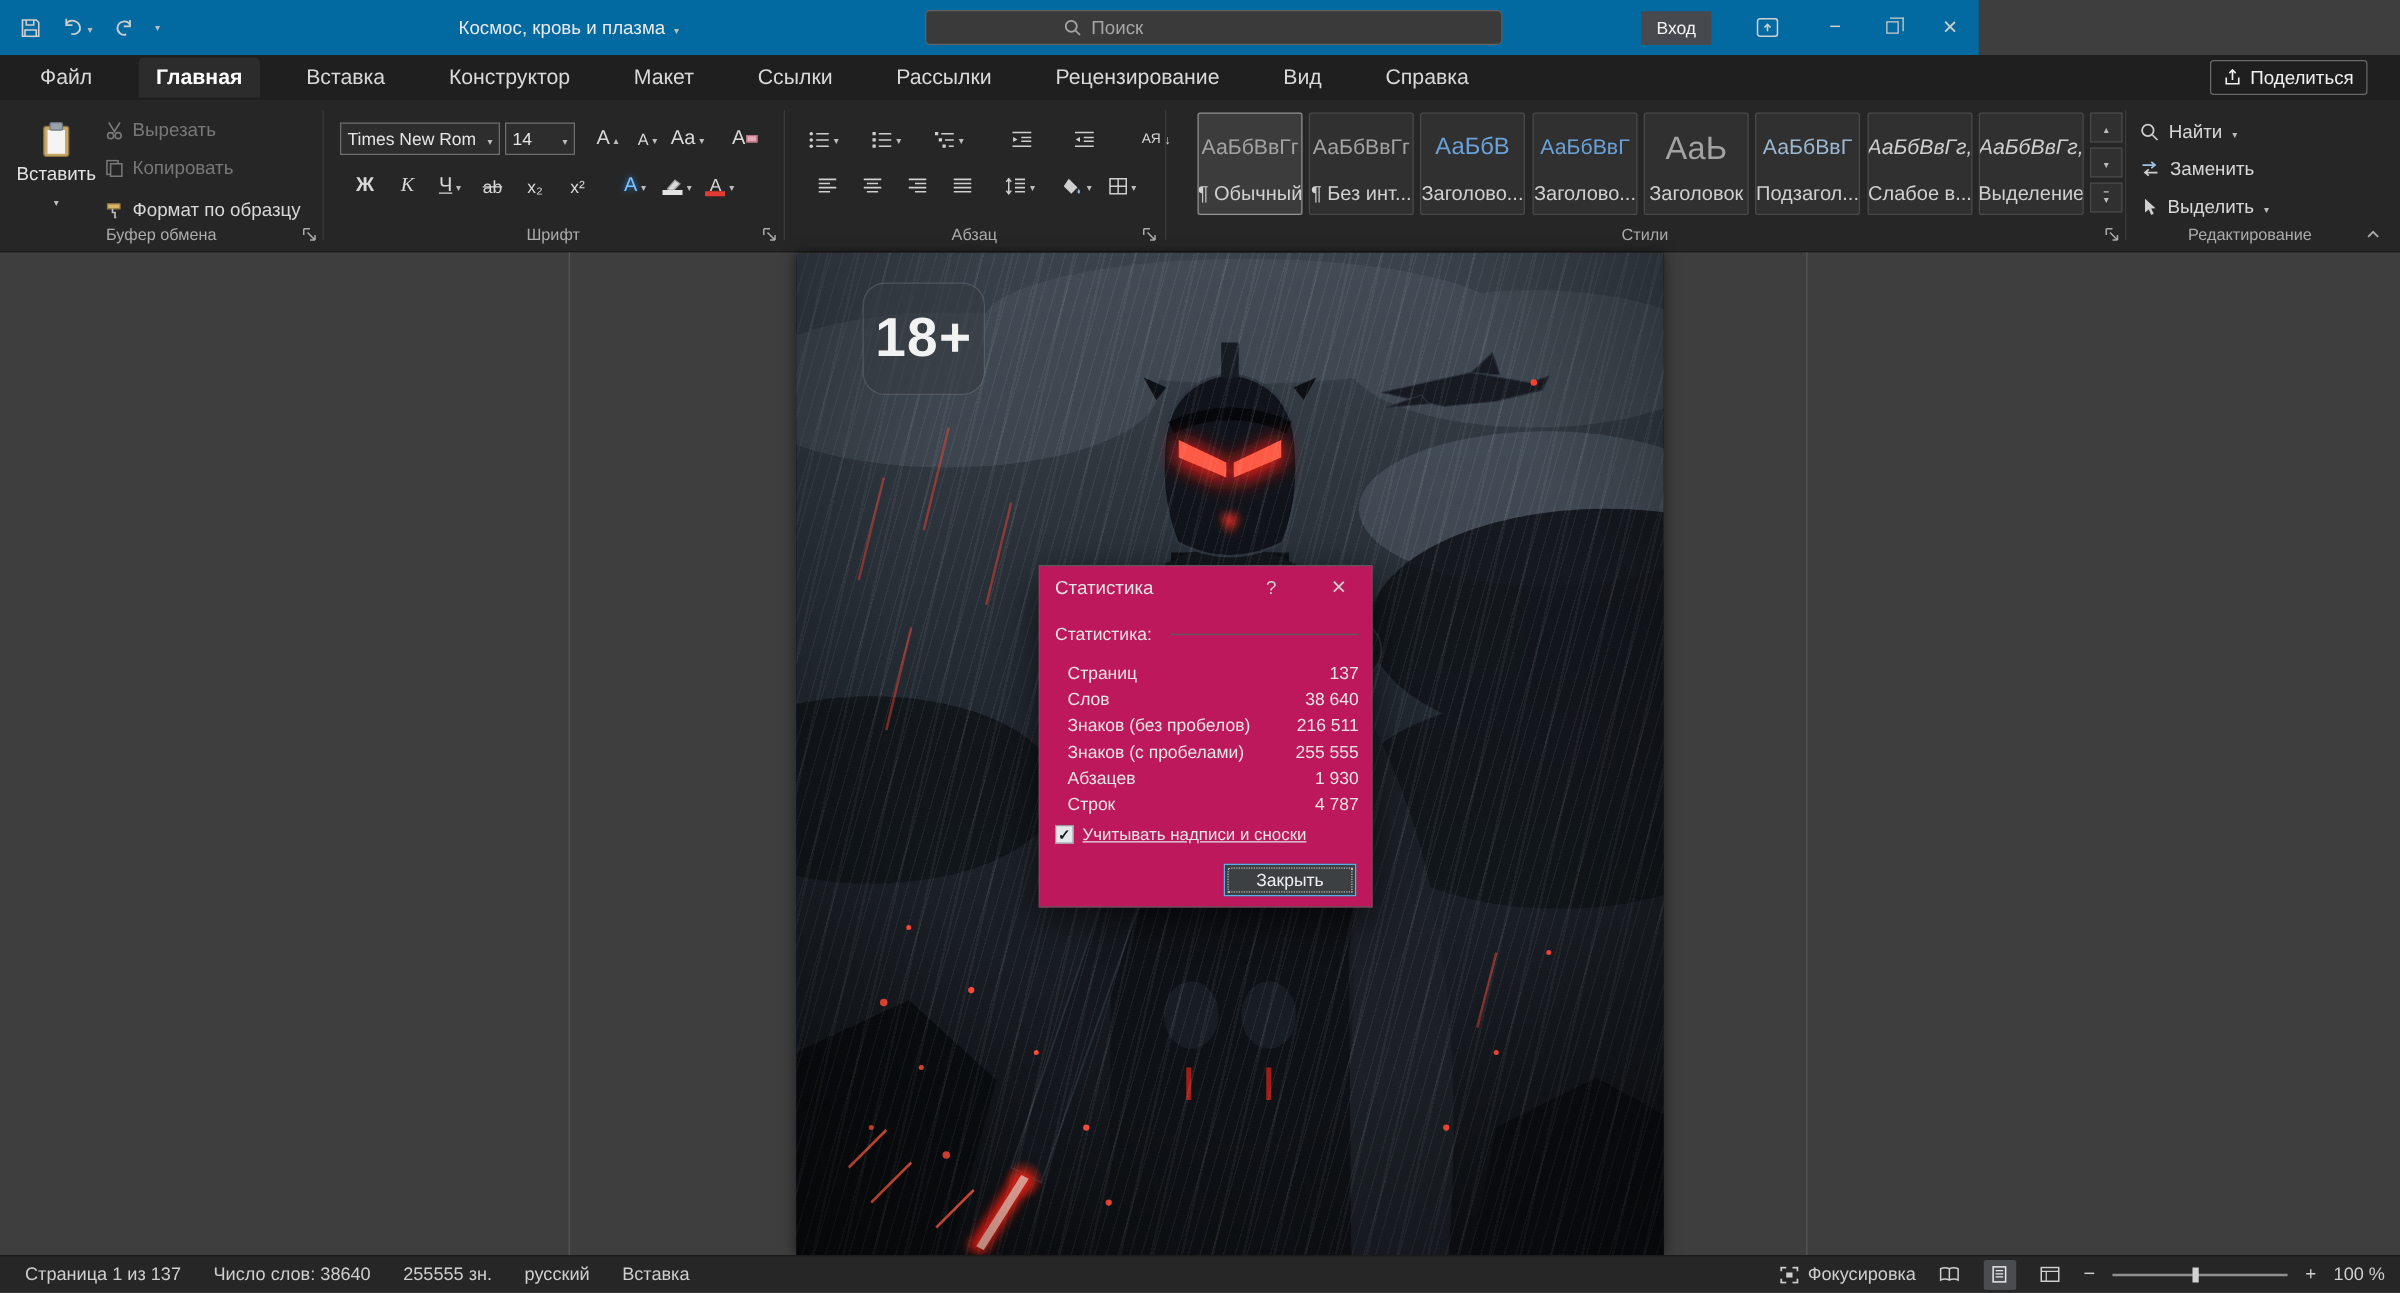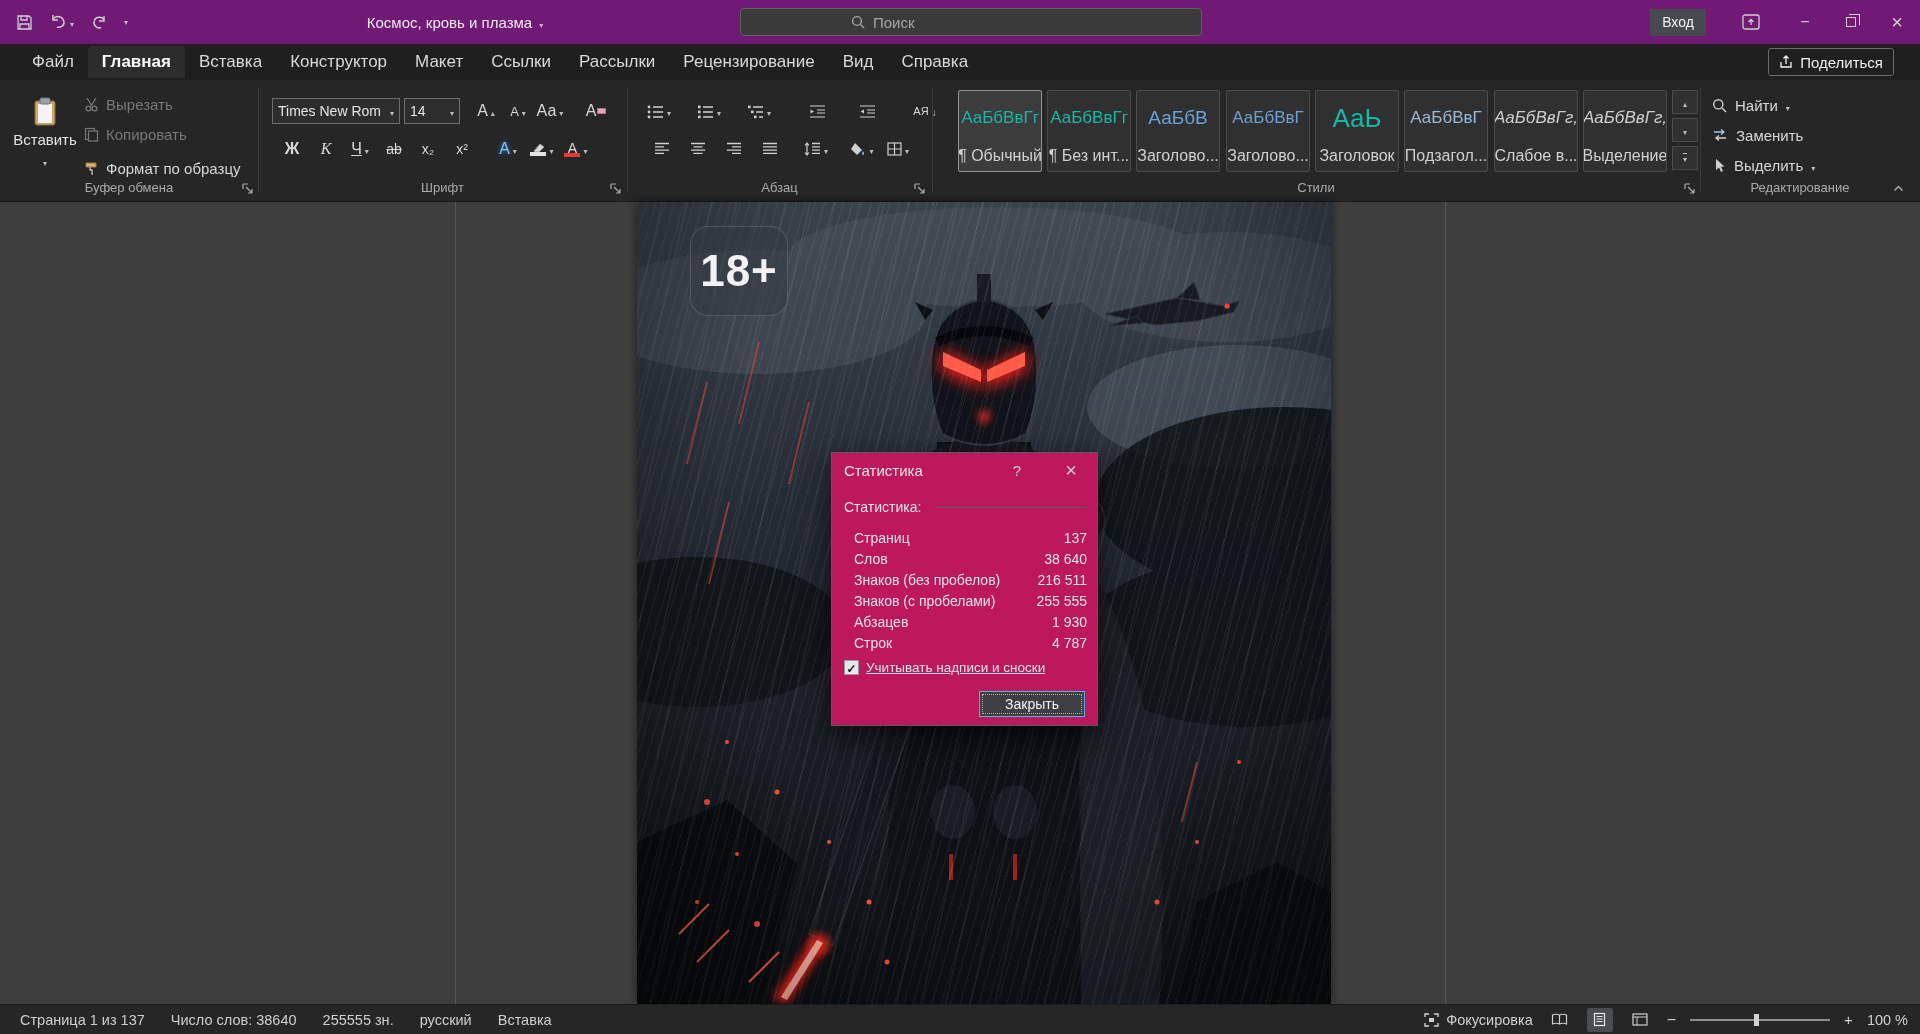--- a/index.html
+++ b/index.html
@@ -12,34 +12,34 @@
   .g-chevup::before{ content:"▴"; font-size:8px; color:#bdbdbd; }
   .g-more{ display:flex; flex-direction:column; align-items:center; }
   .g-more::before{ content:"▾"; font-size:8px; color:#bdbdbd; border-top:1.5px solid #bdbdbd; padding-top:1px; }
   .g-close-x::before{ content:"×"; font-size:20px; color:#cfcfcf; }
   .g-minus::before{ content:"−"; font-size:16px; color:#cfcfcf; }
   .g-plus::before{ content:"+"; font-size:15px; color:#cfcfcf; }
   .g-check::before{ content:"✓"; font-size:12px; color:#16181b; font-weight:bold; }
   .g-down::before{ content:"↓"; font-size:10px; color:#cfcfcf; }
 
   
-  .titlebar{ position:absolute; left:0; top:0; width:1920px; height:44px; background:#701a75; display:flex; align-items:center; }
+  .titlebar{ position:absolute; left:0; top:0; width:1583px; height:44px; background:#0369a1; display:flex; align-items:center; }
   .qa{ display:flex; align-items:center; gap:16px; padding-left:16px; }
   .qa .ic{ display:flex; align-items:center; gap:3px; }
   .doc-title{ position:absolute; left:290px; top:0; width:330px; height:44px; display:flex; align-items:center; justify-content:center; gap:7px; font-size:15px; color:#eaeaea; }
   .searchbox{ position:absolute; left:740px; top:8px; width:462px; height:28px; background:#3a3a3a; border:1px solid #616161; border-radius:4px; display:flex; align-items:center; gap:8px; padding-left:110px; color:#a6a6a6; font-size:15px; }
   .tb-right{ position:absolute; right:0; top:0; height:44px; display:flex; align-items:center; }
   .signin{ width:56px; height:27px; background:#464a4e; color:#f2f2f2; font-size:14px; display:flex; align-items:center; justify-content:center; margin-right:28px; }
   .ribbonopts{ width:34px; height:44px; display:flex; align-items:center; justify-content:center; margin-right:14px; }
   .wbtn{ width:46px; height:44px; display:flex; align-items:center; justify-content:center; }
   .icon-restore{ width:10px; height:10px; border:1.2px solid #cfcfcf; position:relative; }
   .icon-restore::after{ content:""; position:absolute; left:2px; top:-4.5px; width:10px; height:10px; border-top:1.2px solid #cfcfcf; border-right:1.2px solid #cfcfcf; }
 
   
-  .tabrow{ position:absolute; left:0; top:44px; width:1920px; height:36px; background:#1f1f1f; display:flex; align-items:center; gap:0; padding-left:18px; }
+  .tabrow{ position:absolute; left:0; top:44px; width:1920px; height:36px; background:#1f1f1f; display:flex; align-items:center; gap:23px; padding-left:18px; }
   .tab{ font-size:17px; color:#d9d9d9; padding:6px 14px; border-radius:4px 4px 0 0; }
   .tab.sel{ color:#ffffff; font-weight:700; background:#2c2c2c; }
   .share{ position:absolute; right:26px; top:4px; height:28px; display:flex; align-items:center; gap:7px; color:#f0f0f0; font-size:15px; border:1px solid #6a6a6a; border-radius:3px; padding:0 10px; }
 
   
   .ribbon{ position:absolute; left:0; top:80px; width:1920px; height:122px; background:#262626; border-bottom:1px solid #191919; }
   .gsep{ position:absolute; top:8px; width:1px; height:104px; background:#3a3a3a; }
   .glabel{ position:absolute; top:100px; height:20px; font-size:13px; color:#ababab; text-align:center; }
   .launcher{ position:absolute; width:14px; height:14px; top:101px; }
   .rrow{ position:absolute; display:flex; align-items:center; }
@@ -49,21 +49,21 @@
   .disabled, .disabled .ltr{ color:#787878 !important; }
   .smallbtn{ position:absolute; display:flex; align-items:center; gap:7px; font-size:15px; color:#d8d8d8; }
   .paste{ position:absolute; left:16px; top:8px; width:58px; height:90px; display:flex; flex-direction:column; align-items:center; justify-content:center; gap:4px; border-radius:4px; font-size:15px; color:#e3e3e3; }
   .redbar{ display:block; width:16px; height:4px; background:#e03c31; margin-top:-2px; }
   .graybar{ display:block; width:16px; height:4px; background:#e3e3e3; margin-top:-2px; }
   .fx{ color:#7ec3ff; text-shadow:0 0 5px #2f8fe8; }
   .eraser{ display:inline-block; width:9px; height:6px; background:#e8a7b8; border:1px solid #b27083; margin-left:-2px; }
 
   .tile{ position:absolute; top:10px; width:84px; height:82px; background:#303030; border:1px solid #4a4a4a; border-radius:2px; }
   .tile.sel{ background:#3c3c3c; border-color:#949494; }
-  .tile .sample{ height:54px; display:flex; align-items:center; justify-content:center; font-size:17px; color:#14b8a6; white-space:nowrap; overflow:hidden; }
+  .tile .sample{ height:54px; display:flex; align-items:center; justify-content:center; font-size:17px; color:#a3a3a3; white-space:nowrap; overflow:hidden; }
   .tile .tlabel{ height:22px; display:flex; align-items:center; justify-content:center; font-size:16px; color:#d0d0d0; white-space:nowrap; overflow:hidden; }
   .s-blue{ color:#6aa1d8 !important; }
   .s-bluel{ color:#9db8d2 !important; }
   .s-it{ font-style:italic; color:#cfcfcf !important; }
   .s-big{ font-size:26px !important; }
   .garr{ position:absolute; left:1672px; width:26px; height:24px; display:flex; align-items:center; justify-content:center; border:1px solid #4a4a4a; background:#303030; }
 
   .editrow{ position:absolute; left:1712px; display:flex; align-items:center; gap:8px; font-size:15px; color:#d8d8d8; height:26px; }
 
   

